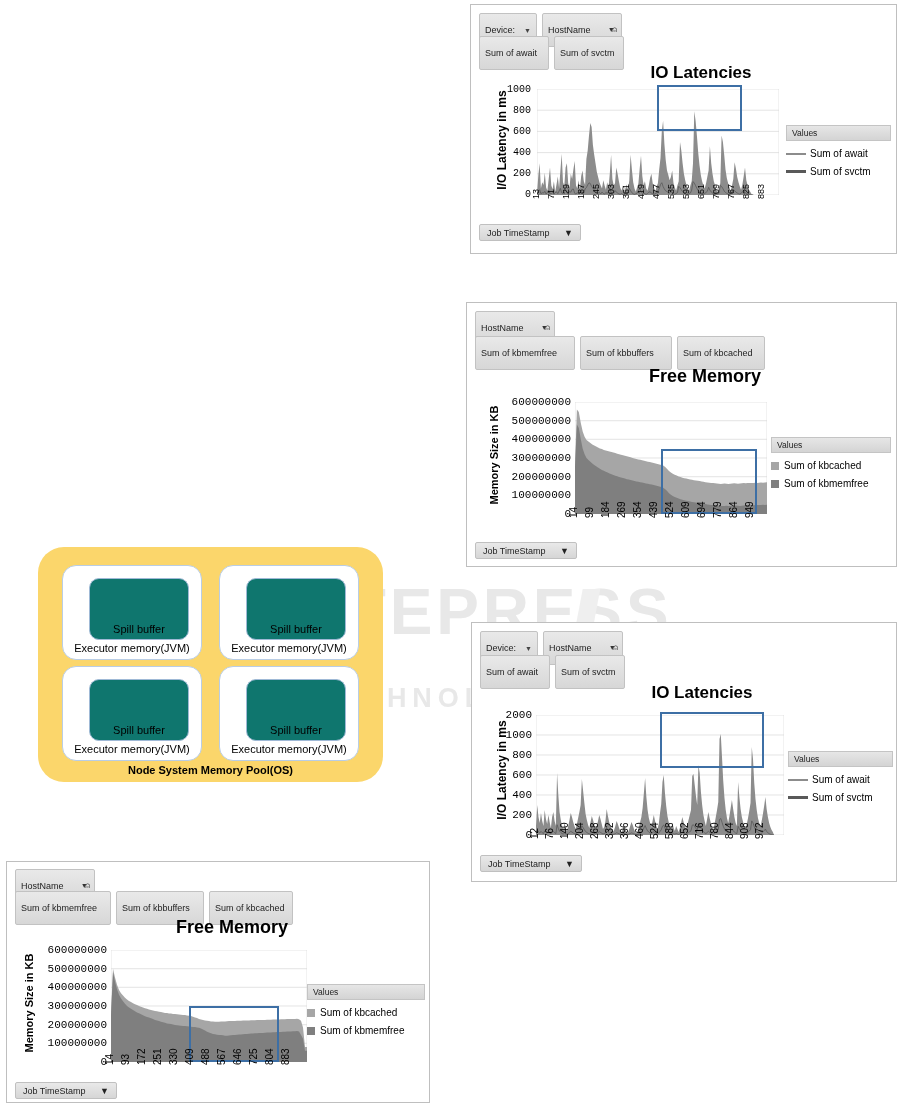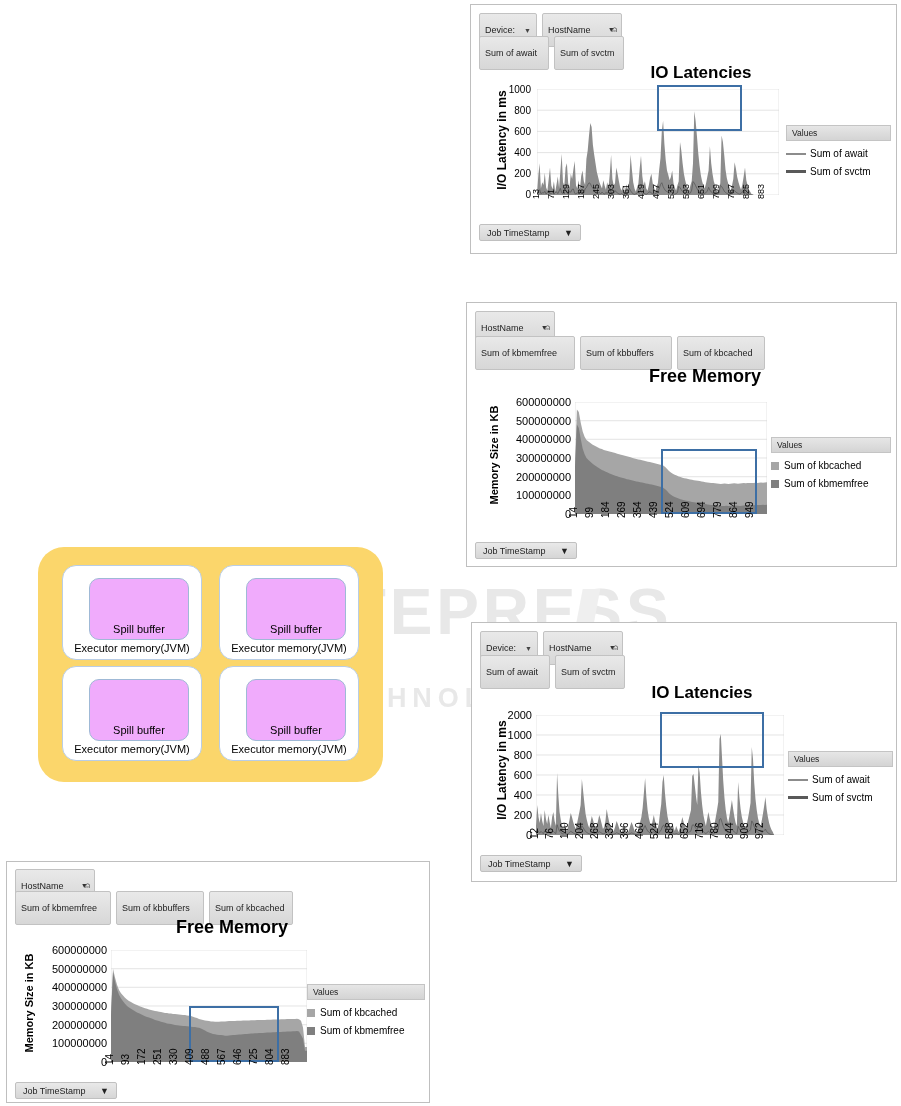--- a/index.html
+++ b/index.html
@@ -91,21 +91,21 @@
     position: absolute;
     font-weight: bold;
     color: #000;
     transform-origin: center center;
     white-space: nowrap;
   }
 
   .plotbox { position: absolute; }
   .plot-area { position: absolute; left:0; top:0; right:0; bottom:0; }
 
-  .ylabels { position: absolute; text-align: right; }
+  .ylabels { position: absolute; text-align: right; font-family: Liberation Mono, monospace; }
   .ylabels div {
     position: absolute;
     right: 0;
     transform: translateY(-50%);
     white-space: nowrap;
     color: #000;
   }
 
   .xlabels { position: absolute; }
   .xlabels span {
@@ -164,21 +164,21 @@
   }
   .executor {
     position: absolute;
     background: #ffffff;
     border: 1px solid #b9cde5;
     border-radius: 14px;
     box-sizing: border-box;
   }
   .spill {
     position: absolute;
-    background: #f0abfc;
+    background: #0f766e;
     border: 1px solid #9fb9d6;
     border-radius: 10px;
     box-sizing: border-box;
   }
   .exec-label {
     position: absolute;
     left: 0; right: 0; bottom: 5px;
     text-align: center;
     font-size: 11px;
     color: #000;
@@ -576,15 +576,16 @@
       <div class="exec-label">Executor memory(JVM)</div>
     </div>
 
     <div class="executor" style="left:181px; top:119px; width:140px; height:95px;">
       <div class="spill" style="left:26px; top:12px; width:100px; height:62px;">
         <div class="spill-label">Spill buffer</div>
       </div>
       <div class="exec-label">Executor memory(JVM)</div>
     </div>
 
+    <div class="pool-label">Node System Memory Pool(OS)</div>
   </div>
 
 </div>
 
 </body></html>

